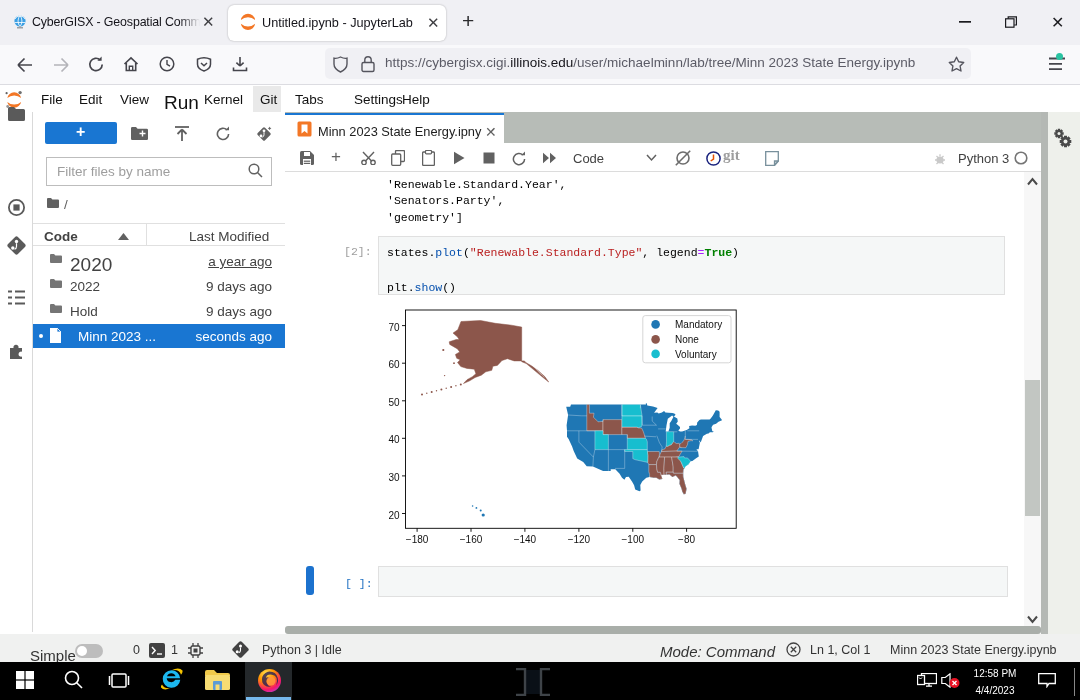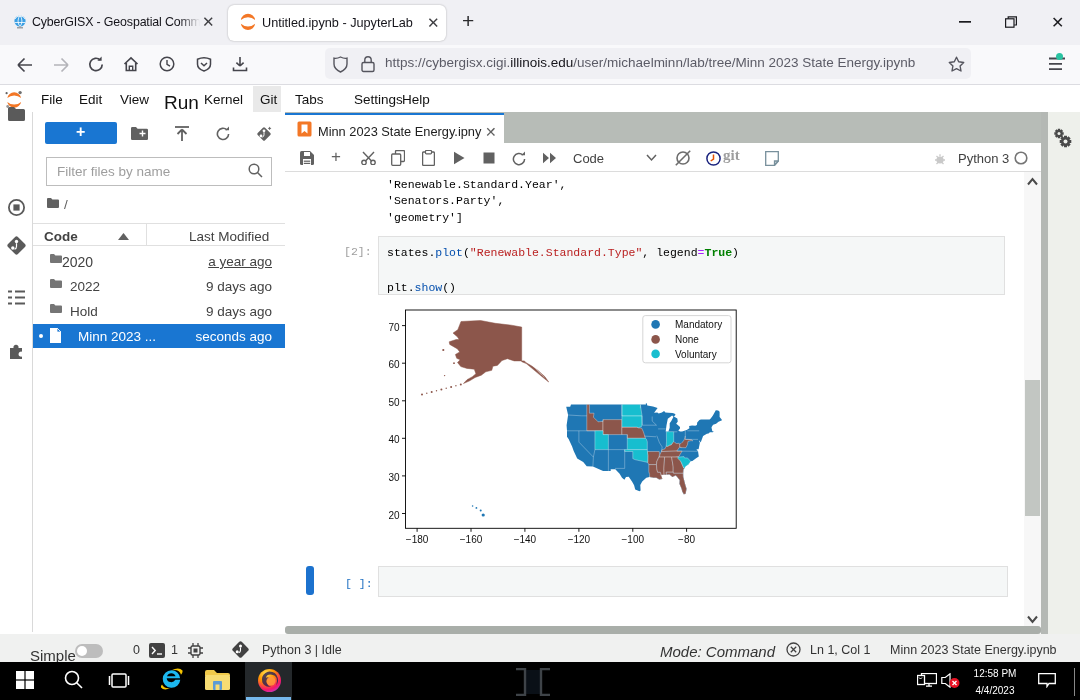--- a/index.html
+++ b/index.html
@@ -153,21 +153,21 @@
 <div class="abs" style="left:33px;top:223px;width:252px;height:23px;border-top:1px solid #e0e0e0;border-bottom:1px solid #e0e0e0"></div>
 <div class="abs" style="left:146px;top:223px;width:1px;height:23px;background:#e0e0e0"></div>
 <span class="abs" style="left:44px;top:229px;font-size:13.5px;color:#424242;white-space:nowrap;font-weight:700">Code</span>
 <svg class="abs" style="left:118px;top:233px;" width="11" height="7" viewBox="0 0 11 7" xmlns="http://www.w3.org/2000/svg">
     <path d="M5.5 0 L11 7 H0z" fill="#616161"></path>
   </svg>
 <span class="abs" style="left:189px;top:229px;font-size:13.5px;color:#424242;white-space:nowrap;">Last Modified</span>
 <svg class="abs" style="left:50px;top:254px;" width="12" height="9" viewBox="0 0 12 9" xmlns="http://www.w3.org/2000/svg">
     <path d="M0 1 Q0 0 1 0 H4 L5.4 1.4 H11 Q12 1.4 12 2.4 V8 Q12 9 11 9 H1 Q0 9 0 8z" fill="#757575"></path>
   </svg>
-<span class="abs" style="left:62px;top:254px;font-size:14px;color:#424242;white-space:nowrap;">2020</span>
+<span class="abs" style="left:70px;top:254px;font-size:19px;color:#424242;white-space:nowrap;">2020</span>
 <span class="abs" style="left:0;top:254px;width:272px;text-align:right;font-size:13.5px;color:#424242;white-space:nowrap;text-decoration:underline;">a year ago</span>
 <svg class="abs" style="left:50px;top:279px;" width="12" height="9" viewBox="0 0 12 9" xmlns="http://www.w3.org/2000/svg">
     <path d="M0 1 Q0 0 1 0 H4 L5.4 1.4 H11 Q12 1.4 12 2.4 V8 Q12 9 11 9 H1 Q0 9 0 8z" fill="#757575"></path>
   </svg>
 <span class="abs" style="left:70px;top:279px;font-size:13.5px;color:#424242;white-space:nowrap;">2022</span>
 <span class="abs" style="left:0;top:279px;width:272px;text-align:right;font-size:13.5px;color:#424242;white-space:nowrap;">9 days ago</span>
 <svg class="abs" style="left:50px;top:304px;" width="12" height="9" viewBox="0 0 12 9" xmlns="http://www.w3.org/2000/svg">
     <path d="M0 1 Q0 0 1 0 H4 L5.4 1.4 H11 Q12 1.4 12 2.4 V8 Q12 9 11 9 H1 Q0 9 0 8z" fill="#757575"></path>
   </svg>
 <span class="abs" style="left:70px;top:304px;font-size:13.5px;color:#424242;white-space:nowrap;">Hold</span>

